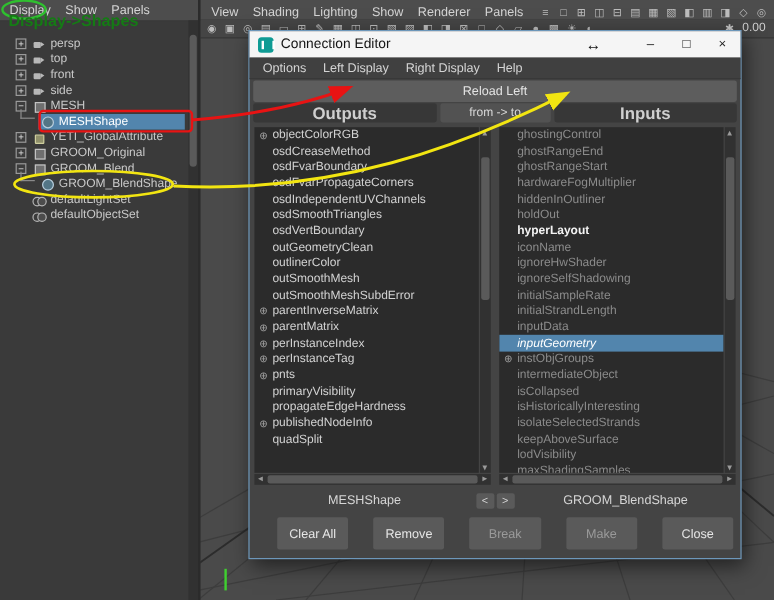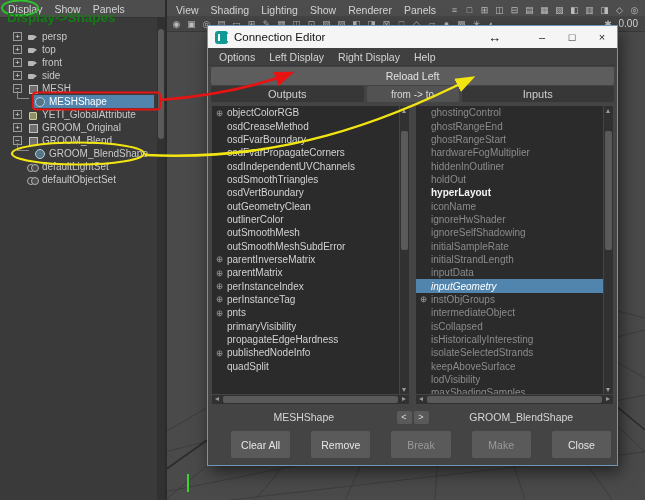--- a/index.html
+++ b/index.html
@@ -56,21 +56,21 @@
   .title{font-size:11.5px;color:#141414;}
   .cursorglyph{margin-left:auto;font-size:13px;color:#111;margin-right:26px;}
   .wbtn{width:30px;height:22px;display:flex;align-items:center;justify-content:center;font-size:11px;color:#222;}
   .cmenu{height:17px;background:#404040;display:flex;align-items:center;padding:0 4px;flex:none;border-bottom:1px solid #383838;}
   .cmenu .mitem{padding:0 7px;}
   .reloadrow{height:18px;display:flex;gap:3px;padding:1px 3px;flex:none;}
   .rbtn{flex:1;background:#5d5d5d;border-radius:2px;display:flex;align-items:center;justify-content:center;
         font-size:10.5px;color:#e3e3e3;}
   .tabsrow{height:16px;display:flex;gap:3px;padding:0 3px 2px;flex:none;}
   .tab{flex:1;background:#373737;border-radius:2px;display:flex;align-items:center;justify-content:center;
-       font-size:11px;color:#cfcfcf;}
+       font-size:14px;color:#cfcfcf;font-weight:bold;}
   .ddl{width:92px;flex:none;background:#525252;border-radius:2px;display:flex;align-items:center;
        justify-content:center;font-size:10px;color:#d8d8d8;}
   .listsrow{flex:1;display:flex;gap:7px;padding:2px 4px;min-height:0;}
   .panel{flex:1;display:flex;flex-direction:column;min-width:0;}
   .panel-main{flex:1;display:flex;min-height:0;}
   .clist{flex:1;background:#2b2b2b;overflow:hidden;}
   .crow{height:13.35px;display:flex;align-items:center;}
   .cplus{width:15px;flex:none;text-align:center;font-size:8.5px;color:#9f9f9f;}
   .clabel{white-space:nowrap;font-size:10px;color:#d2d2d2;}
   .crow.selected{background:#5285ad;}

